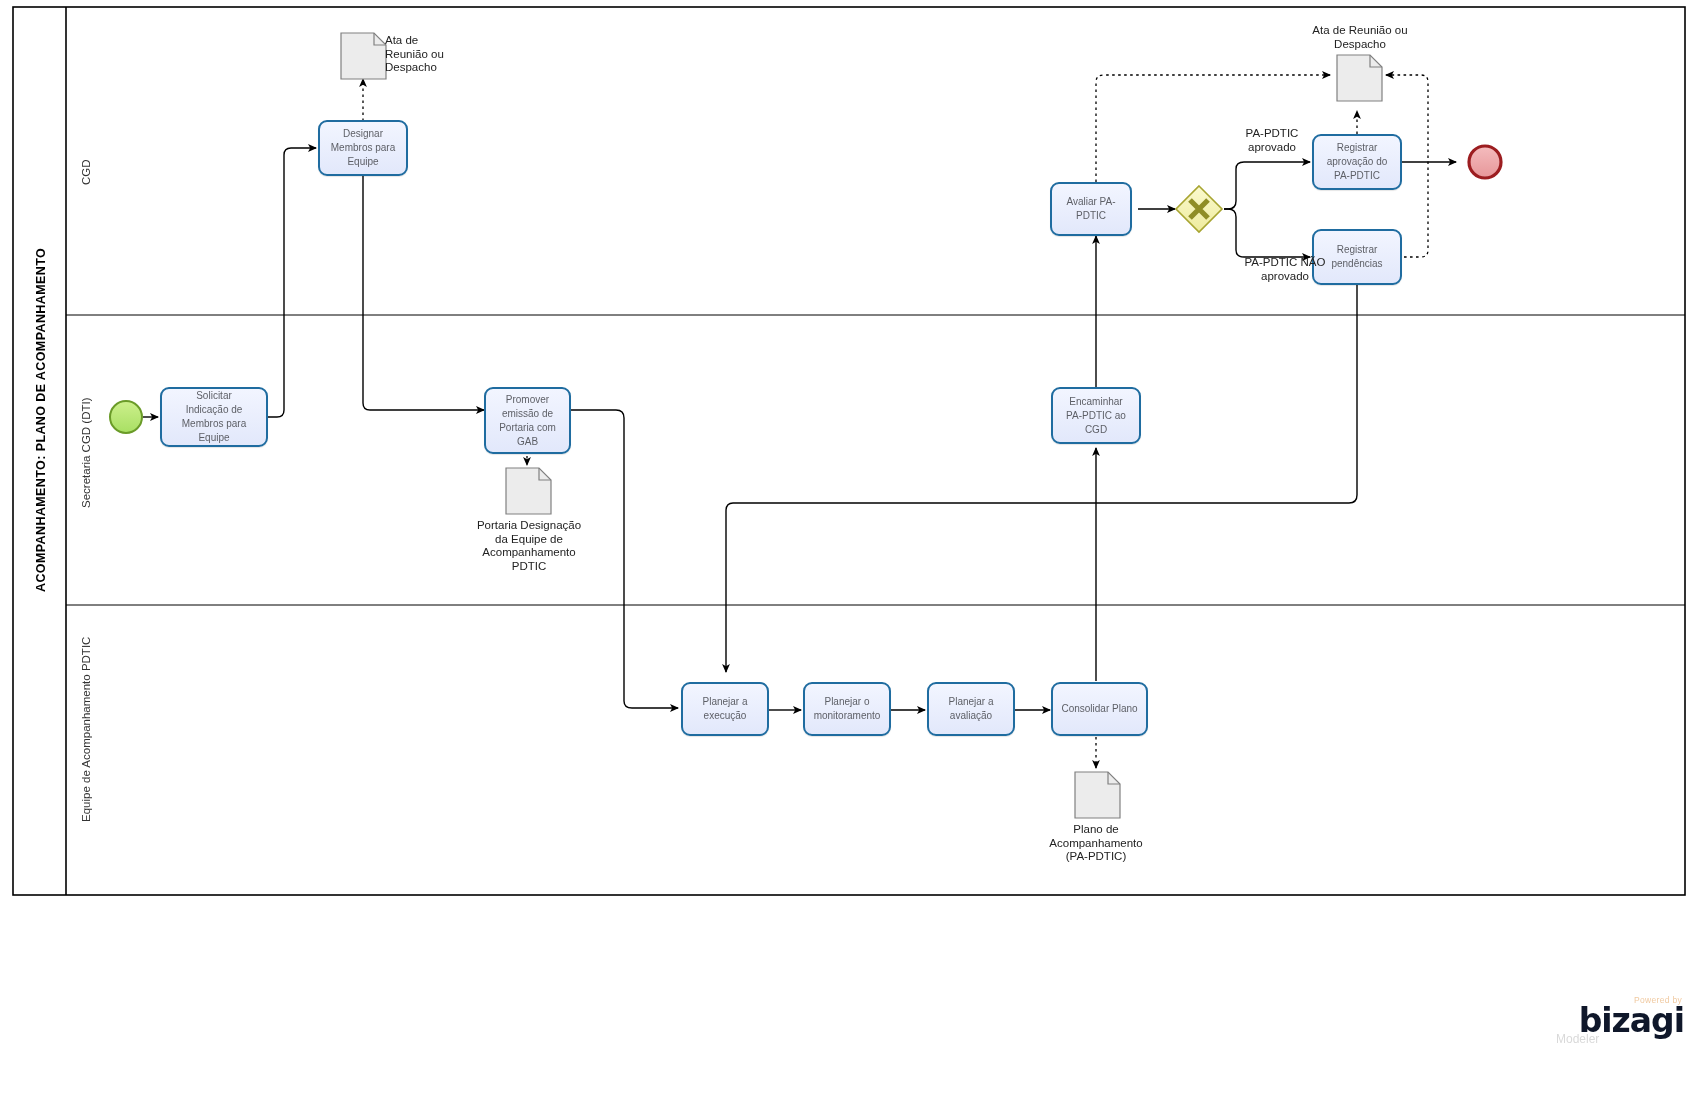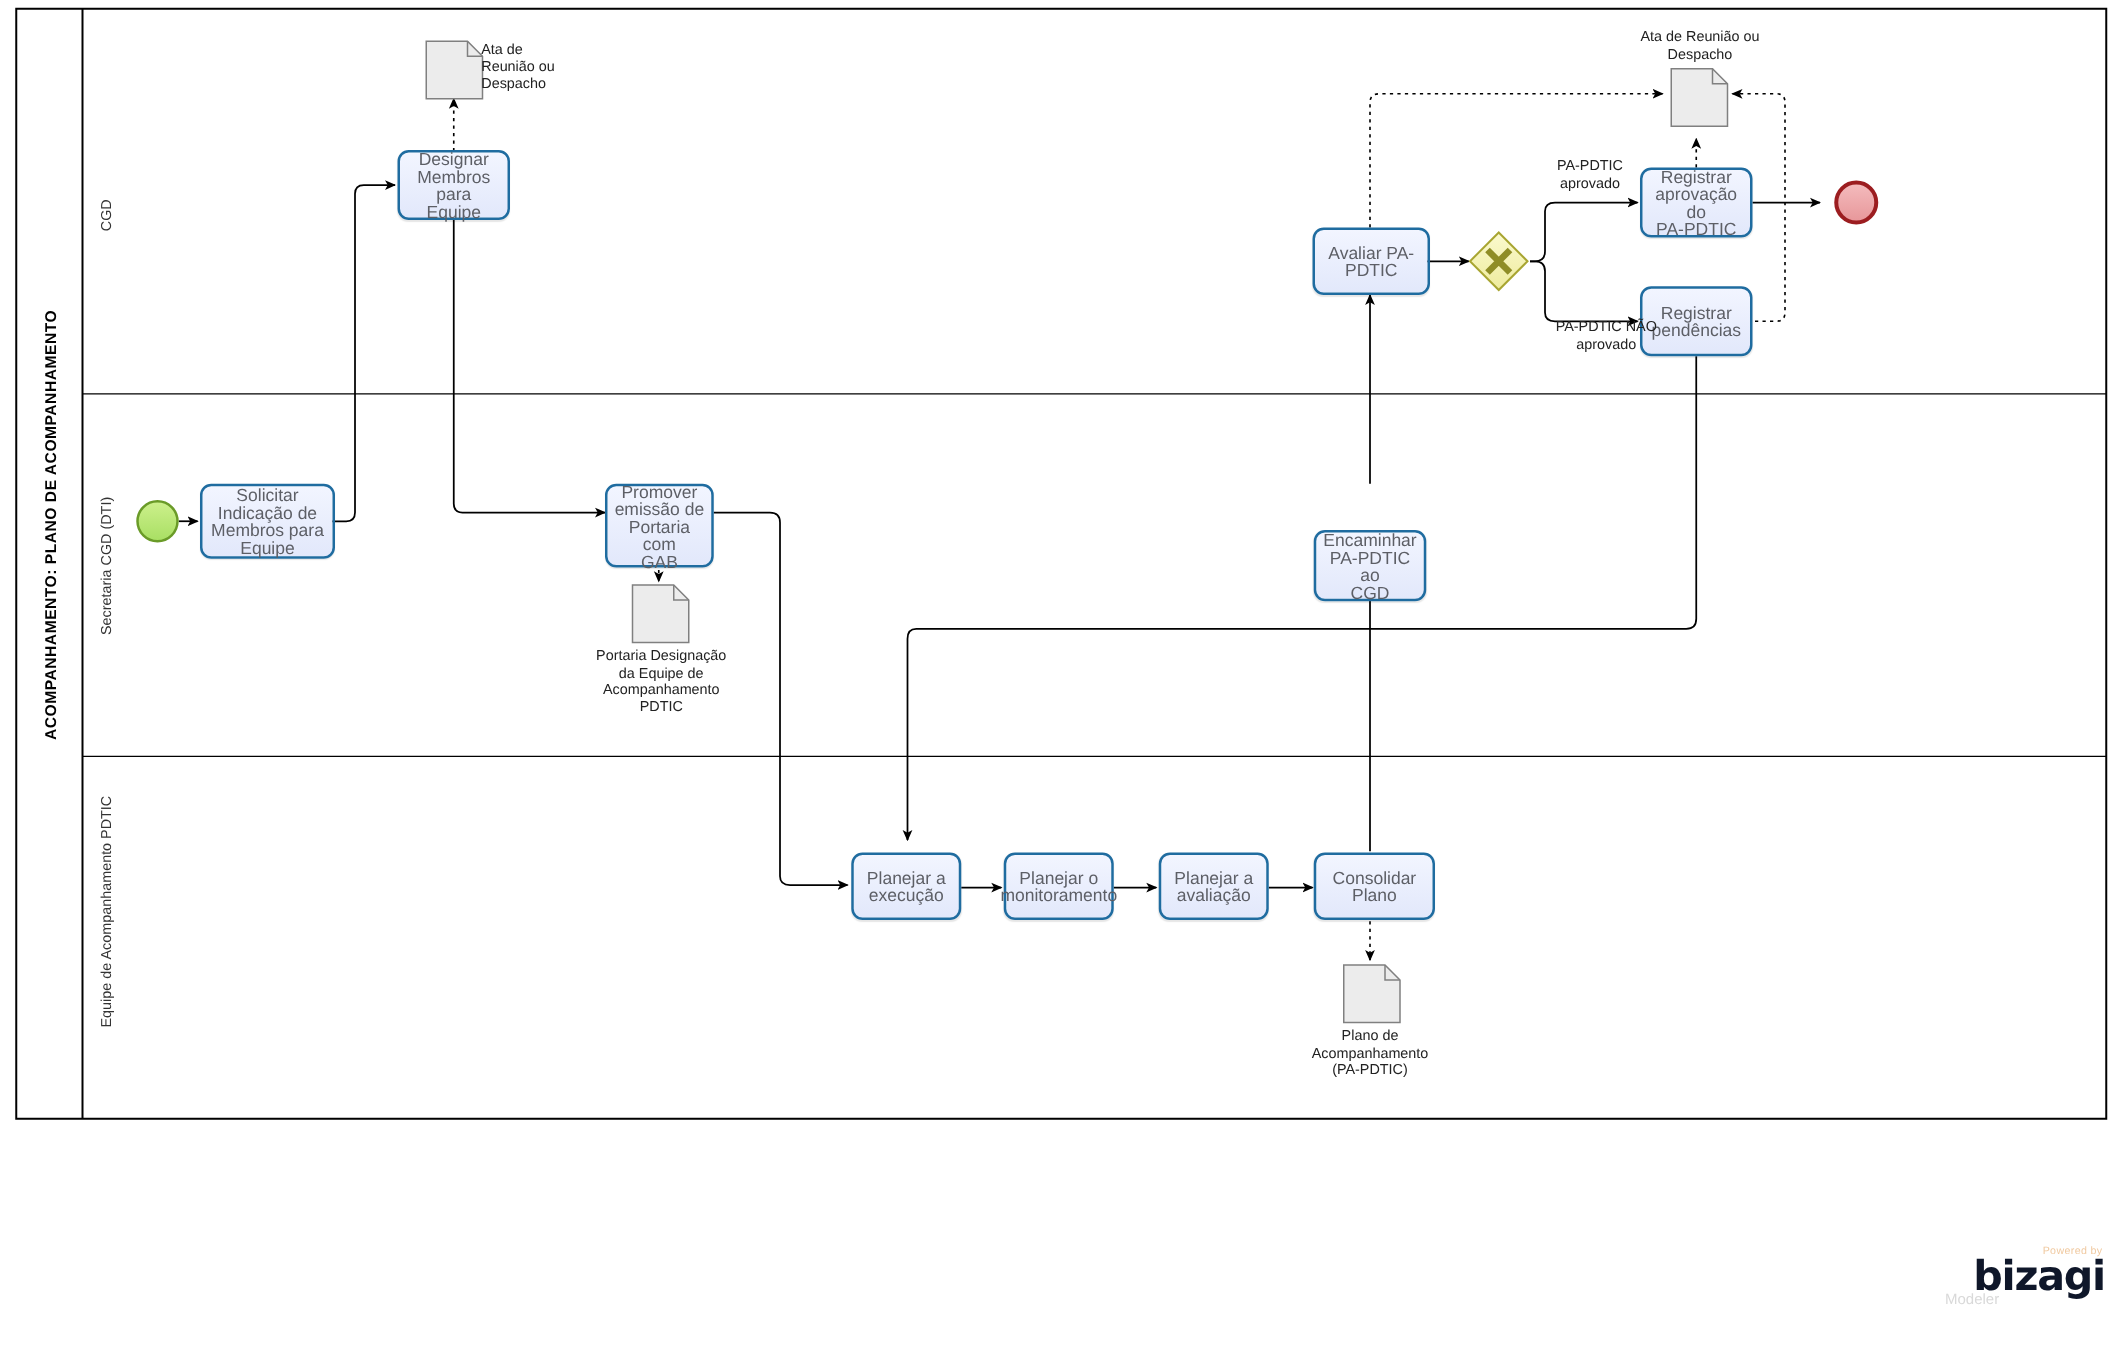--- a/index.html
+++ b/index.html
@@ -39,21 +39,21 @@
     transform-origin: 0 0;
     transform: rotate(-90deg);
   }
   .task {
     position: absolute;
     box-sizing: border-box;
     border: 2px solid #1f6ca0;
     border-radius: 9px;
     background: linear-gradient(180deg, #f2f5ff 0%, #e2e8fb 100%);
     color: #5d5f66;
-    font-size: 14px;
+    font-size: 10px;
     line-height: 14px;
     display: flex;
     align-items: center;
     justify-content: center;
     text-align: center;
     padding: 18px 5px;
     box-shadow: 0 1px 1px rgba(0,0,0,0.10);
   }
   .doc-label {
     position: absolute;
@@ -223,40 +223,40 @@
   <div class="lane-title" style="left:80px; top:185px;">CGD</div>
 
   <div class="lane-title" style="left:80px; top:508px;">Secretaria CGD (DTI)</div>
 
   <div class="lane-title" style="left:80px; top:822px;">Equipe de Acompanhamento PDTIC</div>
 
   <div class="task" style="left: 318px; top: 120px; width: 90px; height: 56px; white-space: pre-line;">Designar
 Membros para
 Equipe</div>
 
-  <div class="task" style="left: 1050px; top: 182px; width: 94px; height: 54px; white-space: pre-line;">Avaliar PA-PDTIC</div>
+  <div class="task" style="left: 1050px; top: 182px; width: 82px; height: 54px; white-space: pre-line;">Avaliar PA-PDTIC</div>
 
   <div class="task" style="left: 1312px; top: 134px; width: 90px; height: 56px; white-space: pre-line;">Registrar
 aprovação do
 PA-PDTIC</div>
 
   <div class="task" style="left: 1312px; top: 229px; width: 90px; height: 56px; white-space: pre-line;">Registrar
 pendências</div>
 
   <div class="task" style="left: 160px; top: 387px; width: 108px; height: 60px; white-space: pre-line;">Solicitar
 Indicação de
 Membros para
 Equipe</div>
 
   <div class="task" style="left: 484px; top: 387px; width: 87px; height: 67px; white-space: pre-line;">Promover
 emissão de
 Portaria com
 GAB</div>
 
-  <div class="task" style="left: 1051px; top: 387px; width: 90px; height: 57px; white-space: pre-line; margin-top: 37px;">Encaminhar
+  <div class="task" style="left: 1051px; top: 387px; width: 90px; height: 57px; white-space: pre-line;">Encaminhar
 PA-PDTIC ao
 CGD</div>
 
   <div class="task" style="left: 681px; top: 682px; width: 88px; height: 54px; white-space: pre-line;">Planejar a
 execução</div>
 
   <div class="task" style="left: 803px; top: 682px; width: 88px; height: 54px; white-space: pre-line;">Planejar o
 monitoramento</div>
 
   <div class="task" style="left: 927px; top: 682px; width: 88px; height: 54px; white-space: pre-line;">Planejar a

